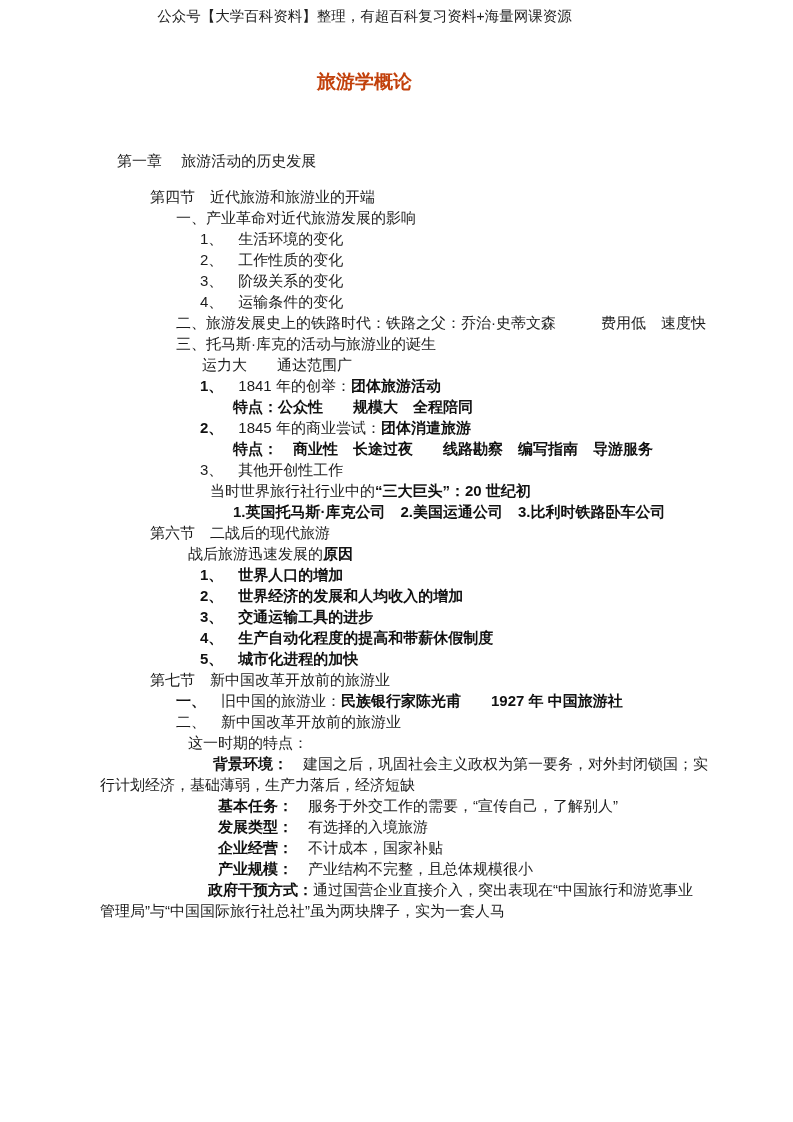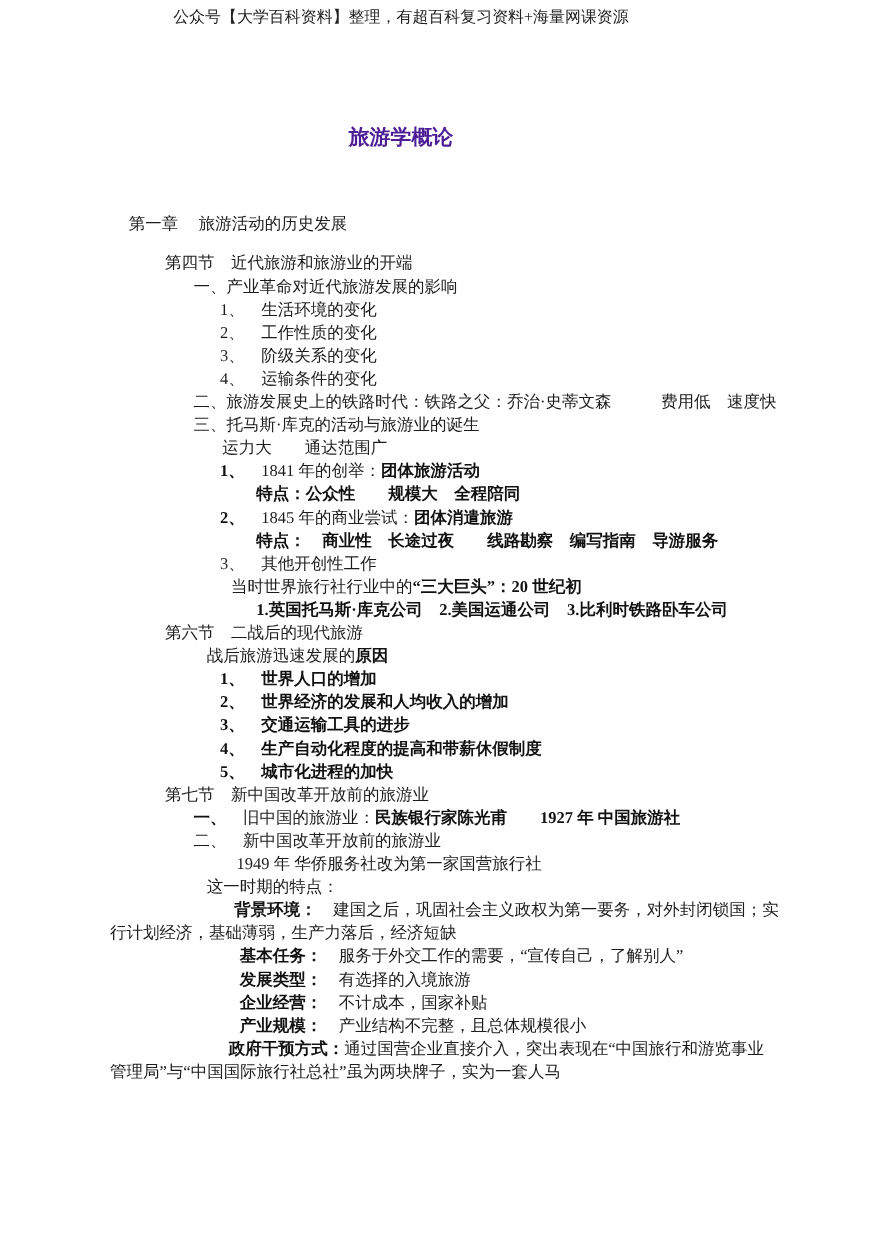--- a/index.html
+++ b/index.html
@@ -6,37 +6,37 @@
     margin: 0;
     padding: 0;
     background: #ffffff;
   }
   .page {
     position: relative;
     width: 729px;
     height: 1122px;
     background: #ffffff;
     overflow: hidden;
-    font-family: Liberation Serif, serif;
+    font-family: Liberation Sans, sans-serif;
     color: #1c1c1c;
   }
   .header-note {
     padding-top: 6px;
     text-align: center;
     font-size: 14.5px;
     line-height: 20px;
     color: #222222;
   }
   .doc-title {
-    margin-top: 88px;
+    margin-top: 44px;
     text-align: center;
     font-size: 19px;
     line-height: 24px;
     font-weight: 700;
-    color: #4c1d95;
+    color: #c2410c;
   }
   .doc-body {
     margin-top: 56px;
     padding-left: 100px;
     padding-right: 70px;
     font-size: 15px;
   }
   .doc-line {
     line-height: 21px;
     white-space: nowrap;
@@ -71,21 +71,20 @@
       <div class="doc-line" style="padding-left: 50px;"><span class="seg">第六节　二战后的现代旅游</span></div>
       <div class="doc-line" style="padding-left: 88px;"><span class="seg">战后旅游迅速发展的</span><span class="seg seg-b">原因</span></div>
       <div class="doc-line" style="padding-left: 100px;"><span class="seg seg-b">1、　世界人口的增加</span></div>
       <div class="doc-line" style="padding-left: 100px;"><span class="seg seg-b">2、　世界经济的发展和人均收入的增加</span></div>
       <div class="doc-line" style="padding-left: 100px;"><span class="seg seg-b">3、　交通运输工具的进步</span></div>
       <div class="doc-line" style="padding-left: 100px;"><span class="seg seg-b">4、　生产自动化程度的提高和带薪休假制度</span></div>
       <div class="doc-line" style="padding-left: 100px;"><span class="seg seg-b">5、　城市化进程的加快</span></div>
       <div class="doc-line" style="padding-left: 50px;"><span class="seg">第七节　新中国改革开放前的旅游业</span></div>
       <div class="doc-line" style="padding-left: 76px;"><span class="seg seg-b">一、</span><span class="seg">　旧中国的旅游业：</span><span class="seg seg-b">民族银行家陈光甫　　1927 年  中国旅游社</span></div>
       <div class="doc-line" style="padding-left: 76px;"><span class="seg">二、　新中国改革开放前的旅游业</span></div>
-      <div class="doc-line" style="padding-left: 115px;"><span class="seg">1949 年  华侨服务社改为第一家国营旅行社</span></div>
       <div class="doc-line" style="padding-left: 88px;"><span class="seg">这一时期的特点：</span></div>
       <div class="doc-line" style="padding-left: 113px;"><span class="seg seg-b">背景环境：</span><span class="seg">　建国之后，巩固社会主义政权为第一要务，对外封闭锁国；实</span></div>
       <div class="doc-line" style="padding-left: 0px;"><span class="seg">行计划经济，基础薄弱，生产力落后，经济短缺</span></div>
       <div class="doc-line" style="padding-left: 118px;"><span class="seg seg-b">基本任务：</span><span class="seg">　服务于外交工作的需要，“宣传自己，了解别人”</span></div>
       <div class="doc-line" style="padding-left: 118px;"><span class="seg seg-b">发展类型：</span><span class="seg">　有选择的入境旅游</span></div>
       <div class="doc-line" style="padding-left: 118px;"><span class="seg seg-b">企业经营：</span><span class="seg">　不计成本，国家补贴</span></div>
       <div class="doc-line" style="padding-left: 118px;"><span class="seg seg-b">产业规模：</span><span class="seg">　产业结构不完整，且总体规模很小</span></div>
       <div class="doc-line" style="padding-left: 108px;"><span class="seg seg-b">政府干预方式：</span><span class="seg">通过国营企业直接介入，突出表现在“中国旅行和游览事业</span></div>
       <div class="doc-line" style="padding-left: 0px;"><span class="seg">管理局”与“中国国际旅行社总社”虽为两块牌子，实为一套人马</span></div>
     </div>

